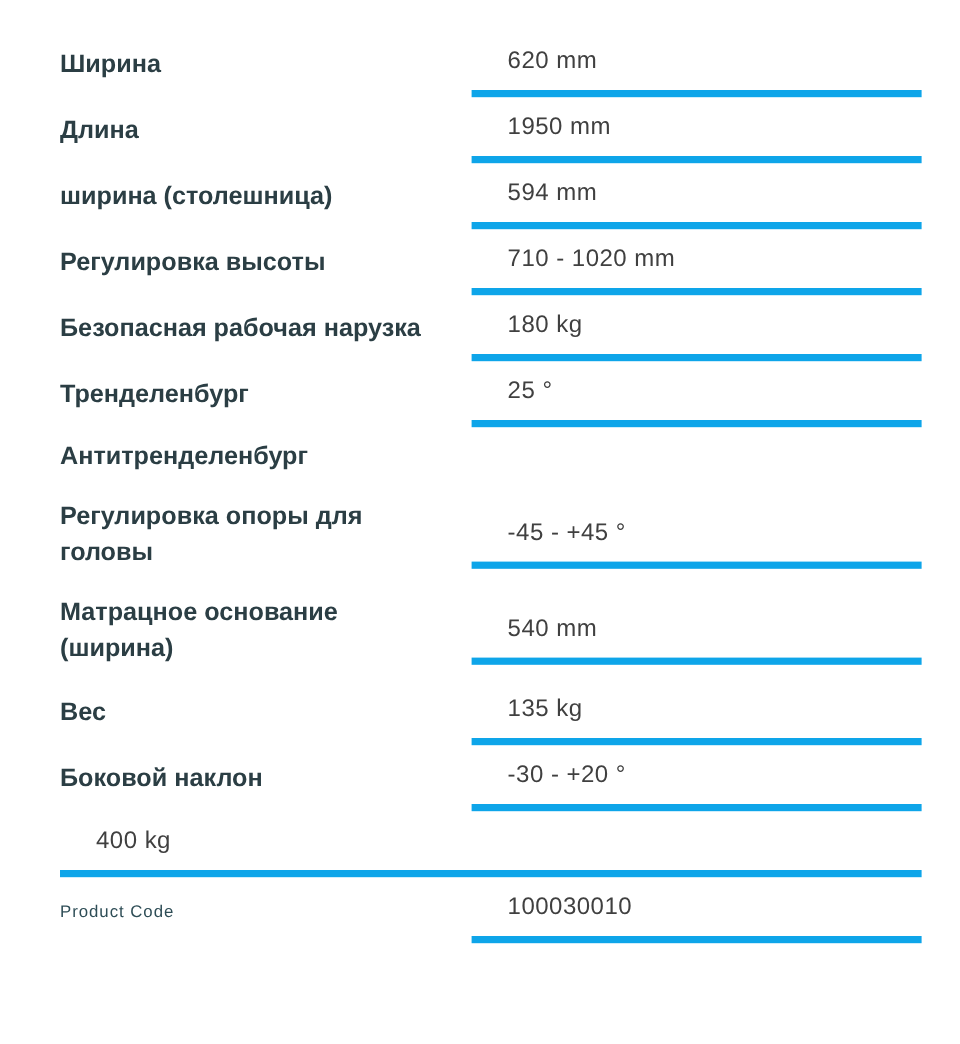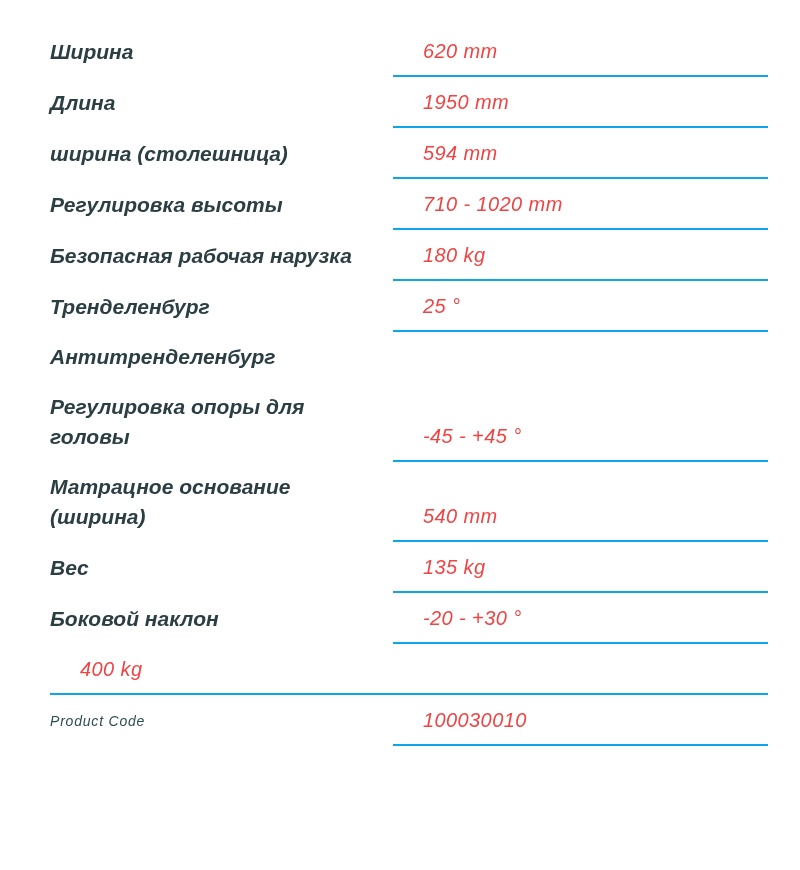--- a/index.html
+++ b/index.html
@@ -5,38 +5,38 @@
   * { margin: 0; padding: 0; box-sizing: border-box; }
   html, body {
     width: 800px; height: 870px;
     background: #ffffff;
     font-family: "Liberation Sans", sans-serif;
     overflow: hidden;
   }
   .spec-table {
     margin: 26px 32px 0 50px; 
   }
-  .row { display: flex; align-items: flex-end; font-style: italic; }
+  .row { display: flex; align-items: center; }
   .cell-label {
     width: 343px;               
     flex: none;
     padding: 10px 8px 10px 0;
     font-weight: bold;
     font-size: 21px;
     line-height: 30px;
     color: #2b3e44;
     white-space: pre-line;      
   }
   .cell-value {
     flex: 1;                    
     padding: 10px 0 9px 30px;
-    border-bottom: 2px solid #0ea5e9;
+    border-bottom: 6px solid #0ea5e9;
     font-size: 20px;
     line-height: 30px;
-    color: #ef4444;
+    color: #404040;
     letter-spacing: 0.4px;
   }
   .row.en .cell-label {
     font-weight: normal;
     color: #2e4d56;
     font-size: 14px;
     letter-spacing: 0.8px;
   }
 </style>
 </head>
@@ -92,21 +92,21 @@
     <div class="cell-value">540 mm</div>
   </div>
 
   <div class="row">
     <div class="cell-label">Вес</div>
     <div class="cell-value">135 kg</div>
   </div>
 
   <div class="row">
     <div class="cell-label">Боковой наклон</div>
-    <div class="cell-value">-20 - +30 °</div>
+    <div class="cell-value">-30 - +20 °</div>
   </div>
 
   <div class="row">
     <div class="cell-value">400 kg</div>
   </div>
 
   <div class="row en">
     <div class="cell-label">Product Code</div>
     <div class="cell-value">100030010</div>
   </div>

